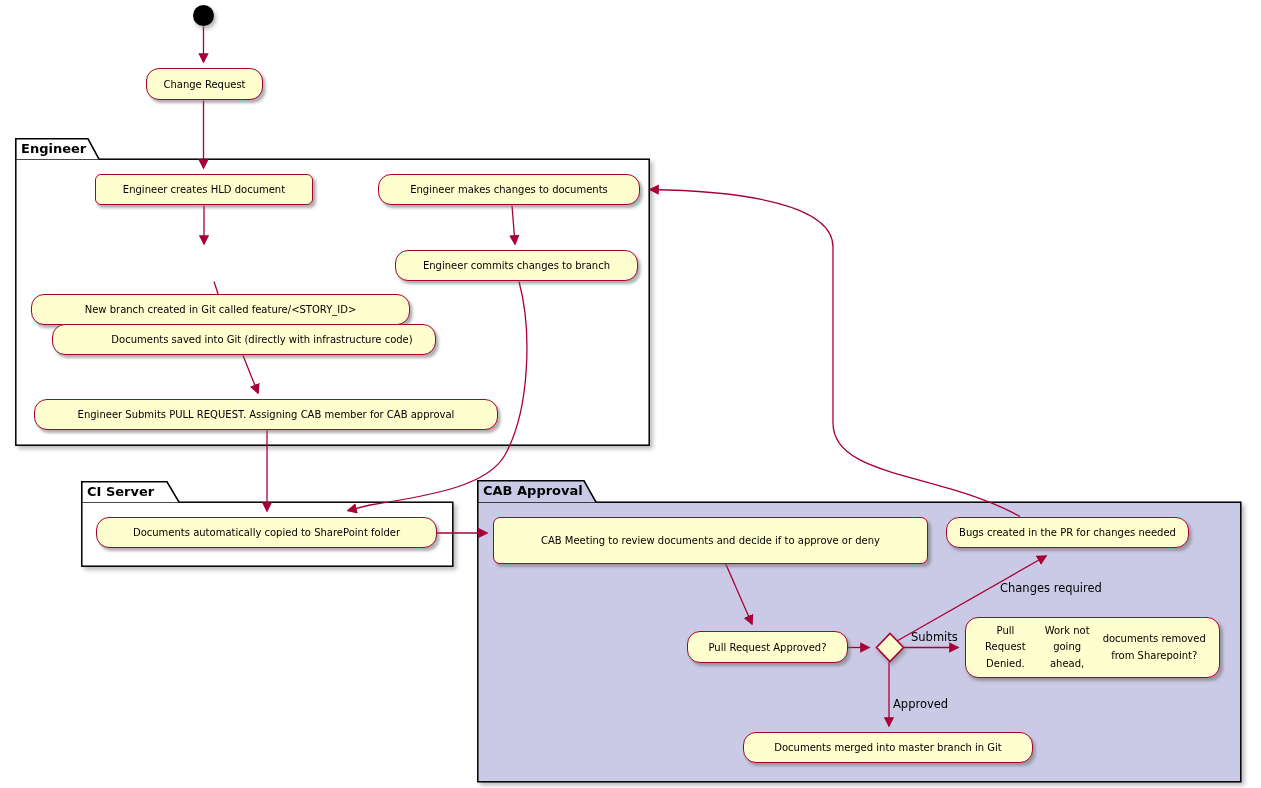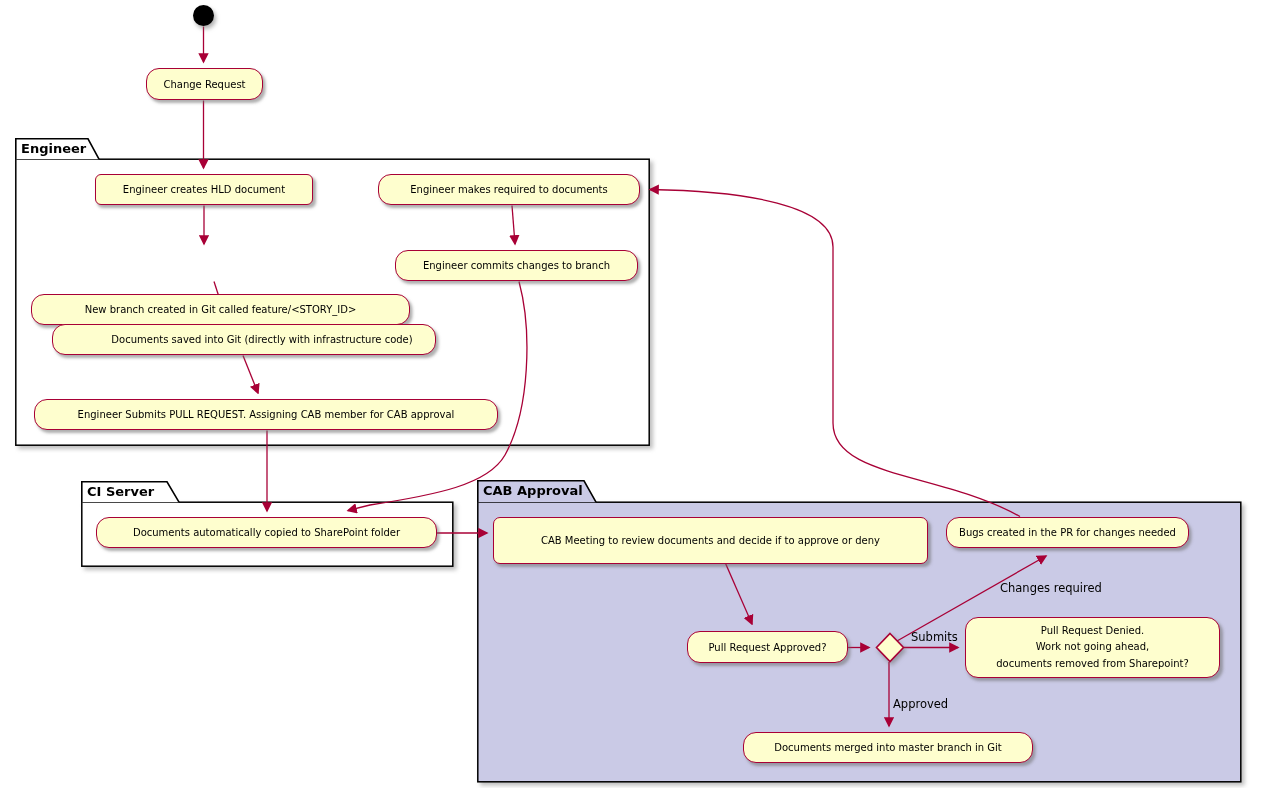--- a/index.html
+++ b/index.html
@@ -67,21 +67,21 @@
     box-shadow: 2.5px 3px 3px rgba(110,110,110,0.55);
     display: flex;
     align-items: center;
     justify-content: center;
     font-size: 10px;
     color: var(--text, #000000);
     white-space: nowrap;
     text-align: center;
   }
   .activity.multiline {
-    flex-direction: column;
+    flex-direction: row;
     white-space: normal;
     line-height: 16.5px;
     padding: 2px 10px;
   }
   .partition-label {
     position: absolute;
     z-index: 4;
     font-size: 13px;
     font-weight: bold;
     color: var(--text, #000000);
@@ -136,21 +136,21 @@
   </svg>
 
   <div class="partition-label" style="left:21px; top:141px;">Engineer</div>
   <div class="partition-label" style="left:87px; top:484px;">CI Server</div>
   <div class="partition-label" style="left:483px; top:483px;">CAB Approval</div>
 
   <div class="activity" style="left:146px; top:68px; width:117px; height:32px;">Change Request</div>
 
   <div class="activity" style="left:95px; top:174px; width:218px; height:31px;border-radius:6px;">Engineer creates HLD document</div>
 
-  <div class="activity" style="left:378px; top:174px; width:262px; height:31px;">Engineer makes required to documents</div>
+  <div class="activity" style="left:378px; top:174px; width:262px; height:31px;">Engineer makes changes to documents</div>
 
   <div class="activity" style="left:31px; top:250px; width:379px; height:31px;margin-top:44px;">New branch created in Git called feature/&lt;STORY_ID&gt;</div>
 
   <div class="activity" style="left:395px; top:250px; width:243px; height:31px;">Engineer commits changes to branch</div>
 
   <div class="activity" style="left:52px; top:324px; width:384px; height:31px;padding-left:36px;">Documents saved into Git (directly with infrastructure code)</div>
 
   <div class="activity" style="left:34px; top:399px; width:464px; height:31px;">Engineer Submits PULL REQUEST. Assigning CAB member for CAB approval</div>
 
   <div class="activity" style="left:96px; top:517px; width:341px; height:31px;">Documents automatically copied to SharePoint folder</div>

